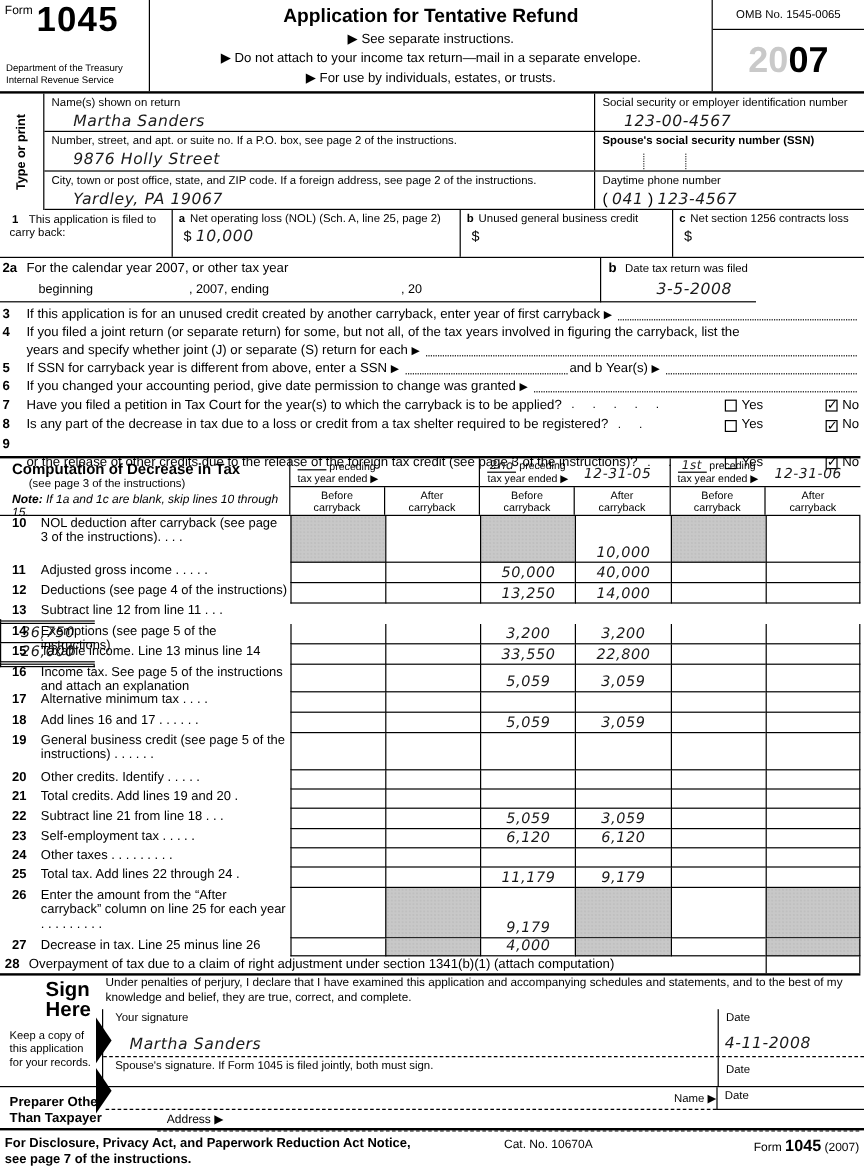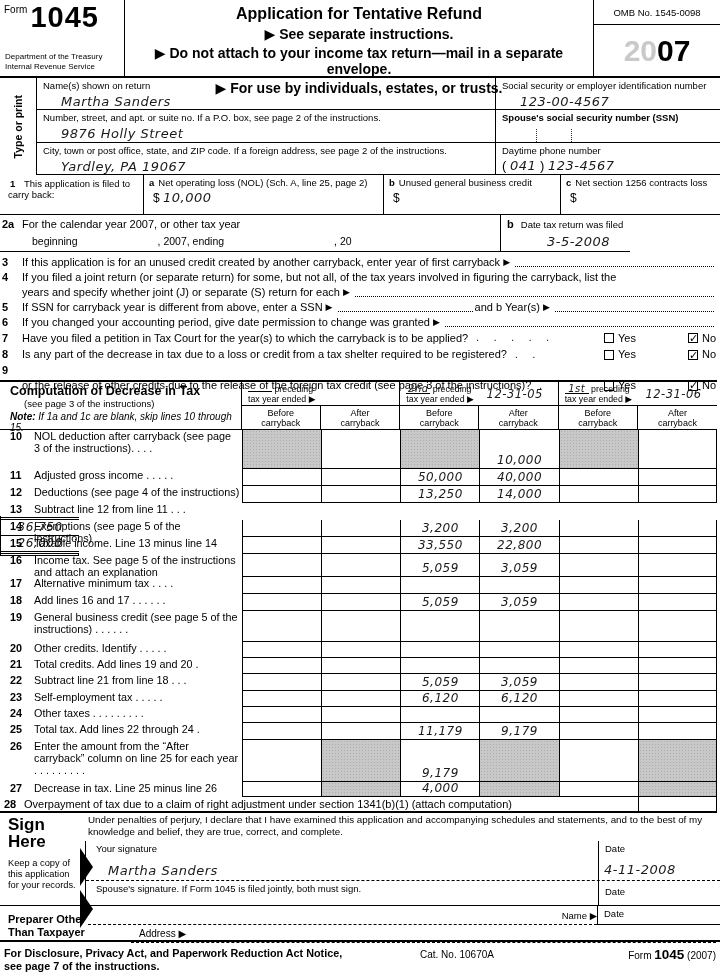--- a/index.html
+++ b/index.html
@@ -13,21 +13,21 @@
   .bold { font-weight: bold; }
 
   
   #header { top:0; left:0; width:720px; height:78px; border-bottom:2px solid #000; display:flex; }
   .h-left { width:125px; border-right:1.5px solid #000; padding:4px 4px; position:relative; }
   .form-word { font-size:10px; vertical-align:top; }
   .form-num  { font-size:29px; font-weight:bold; letter-spacing:1px; line-height:26px; }
   .dept { position:absolute; bottom:5px; left:5px; font-size:8px; line-height:9.5px; }
   .h-center { flex:1; text-align:center; padding-top:5px; }
   .h-title { font-size:16px; font-weight:bold; }
-  .h-sub { font-size:14px; font-weight:bold; margin-top:3px; }
+  .h-sub { font-size:11px; font-weight:normal; margin-top:3px; }
   .h-right { width:127px; border-left:1.5px solid #000; display:flex; flex-direction:column; }
   .omb { height:25px; border-bottom:1.5px solid #000; font-size:9.5px; display:flex;
          align-items:center; justify-content:center; }
   .yearbox { flex:1; display:flex; align-items:center; justify-content:center;
              font-size:30px; font-weight:bold; line-height:30px; }
   .year-pre { color:#c9c9c9; }
 
   
   #identity { top:78px; left:0; width:720px; height:97px; }
   .tp-strip { position:absolute; left:0; top:0; width:37px; height:97px; border-right:1.5px solid #000;
@@ -95,21 +95,21 @@
   .tcell:last-child { border-right:1px solid #000; }
   .tcell .hw { font-size:12px; }
   .tcell.shaded { background:#c8c8c8;
      background-image:radial-gradient(#adadad 23%, transparent 26%); background-size:3px 3px; }
   .row28 { display:flex; width:717px; border-bottom:2.5px solid #000; border-top:0; height:16px; }
   .row28 .lab28 { width:638px; font-size:11px; padding:1px 0 0 2px; }
   .row28 .cell28 { flex:1; border-left:1px solid #000; border-right:1px solid #000; }
 
   
   #sign { top:812px; left:0; width:720px; height:93px; }
-  .sign-title { font-size:17px; font-weight:bold; line-height:17px; }
+  .sign-title { font-size:17px; font-weight:bold; line-height:17px;margin-left:30px; }
   .sign-note { font-size:9.3px; line-height:11px; margin-top:8px; }
   .perjury { position:absolute; left:88px; top:2px; right:4px; font-size:9.8px; line-height:12px; }
   .sigblock { position:absolute; left:85px; top:29px; right:0; bottom:0; border-left:1px solid #000; }
   .sigrow1 { position:absolute; left:0; right:0; top:0; height:40px; border-bottom:1px dashed #000; }
   .sigrow2 { position:absolute; left:0; right:0; top:40px; bottom:0; }
   .datecol { position:absolute; left:512px; top:0; bottom:0; right:0; border-left:1px solid #000; padding:2px 0 0 6px; font-size:9.5px; }
   .siglabel { font-size:9.5px; padding:2px 0 0 10px; }
   .sigval { position:absolute; left:22px; bottom:2px; }
   .dateval { position:absolute; left:518px; bottom:3px; }
   .wedge { width:0; height:0; border-left:13px solid #000; border-top:19px solid transparent;
@@ -143,21 +143,21 @@
         <div>Internal Revenue Service</div>
       </div>
     </div>
     <div class="h-center">
       <div class="h-title">Application for Tentative Refund</div>
       <div class="h-sub">▶ See separate instructions.</div>
       <div class="h-sub">▶ Do not attach to your income tax return—mail in a separate envelope.</div>
       <div class="h-sub">▶ For use by individuals, estates, or trusts.</div>
     </div>
     <div class="h-right">
-      <div class="omb">OMB No. 1545-0098</div>
+      <div class="omb">OMB No. 1545-0065</div>
       <div class="yearbox">
         <span class="year-pre">20</span>
           <span>07</span>
       </div>
     </div>
   </div>
 
   <div class="abs" id="identity">
     <div class="tp-strip">
       <span class="tp-text">Type or print</span>

